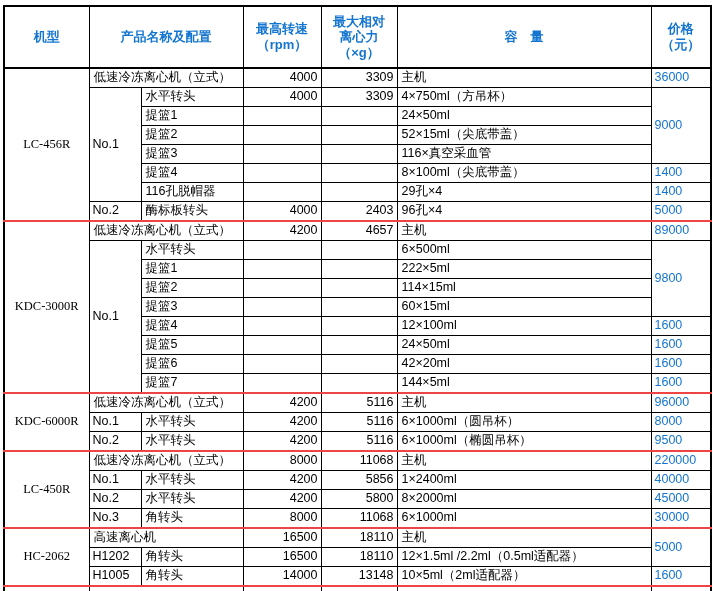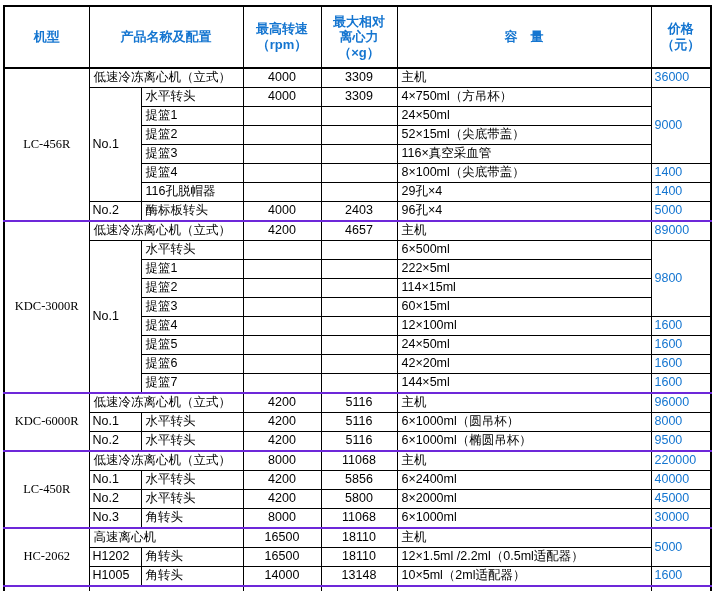--- a/index.html
+++ b/index.html
@@ -39,25 +39,25 @@
   tr.body-row { height: 19px; }
   tr.head-row { height: 62px; }
   tr.head-row td {
     color: var(--accent);
     font-weight: bold;
     text-align: center;
     font-size: 13px;
     border-bottom: 2px solid #000;
     line-height: 1.2;
   }
-  tr.sec > td { border-top: 2px solid #6d28d9; }
+  tr.sec > td { border-top: 2px solid #ef4444; }
   td.model  { text-align: center; font-family: Liberation Serif, serif; }
   td.no     { text-align: left; }
   td.name, td.namefull, td.cap { text-align: left; padding-left: 4px; }
-  td.num    { text-align: center; }
+  td.num    { text-align: right; }
   td.price  { color: var(--accent); }
   tr.partial { height: 12px; }
   tr.partial td { border-bottom: none; }
 </style>
 </head>
 <body>
 
 <div class="page">
 <table class="price-table">
   <colgroup>
@@ -241,21 +241,21 @@
     <td class="num">8000</td>
     <td class="num">11068</td>
     <td class="cap">主机</td>
     <td class="price">220000</td>
   </tr>
   <tr class="body-row">
     <td class="no">No.1</td>
     <td class="name">水平转头</td>
     <td class="num">4200</td>
     <td class="num">5856</td>
-    <td class="cap">6×2400ml</td>
+    <td class="cap">1×2400ml</td>
     <td class="price">40000</td>
   </tr>
   <tr class="body-row">
     <td class="no">No.2</td>
     <td class="name">水平转头</td>
     <td class="num">4200</td>
     <td class="num">5800</td>
     <td class="cap">8×2000ml</td>
     <td class="price">45000</td>
   </tr>

